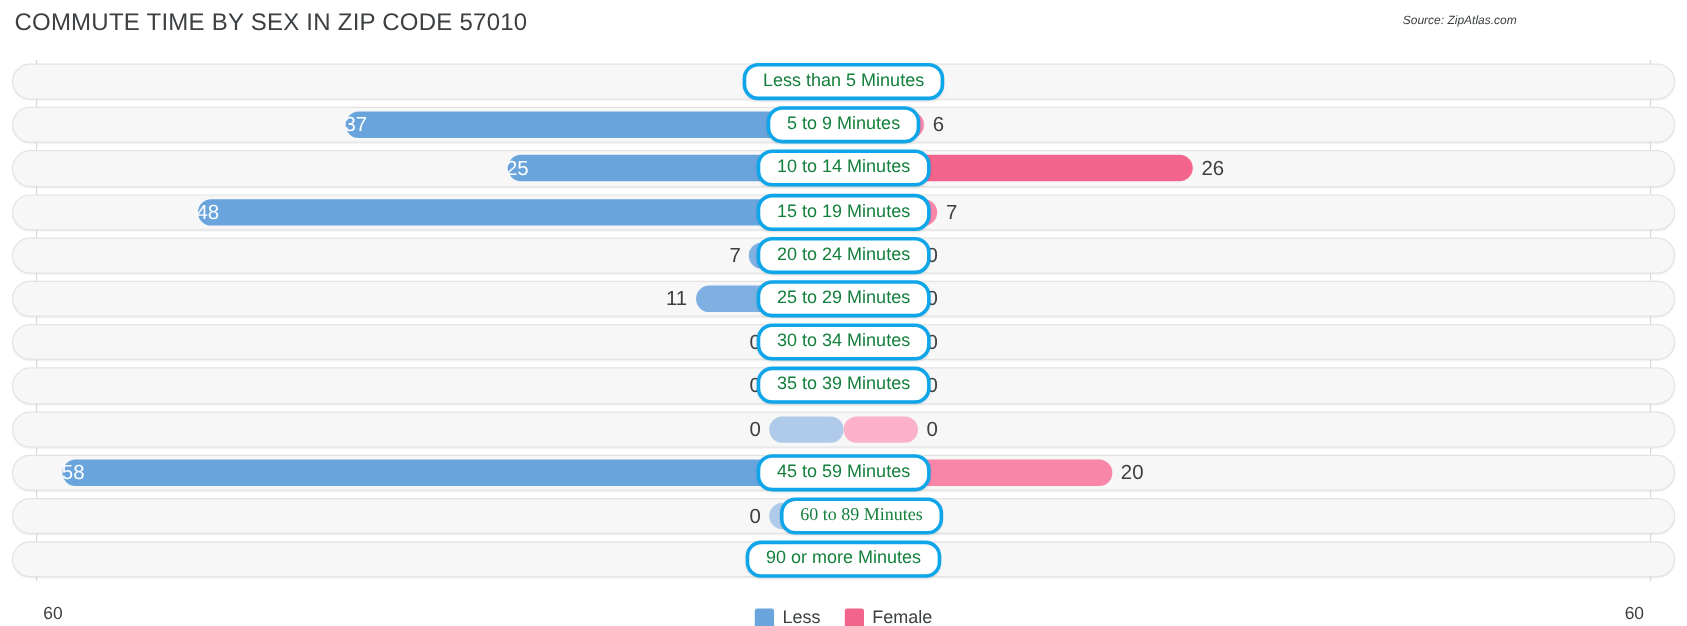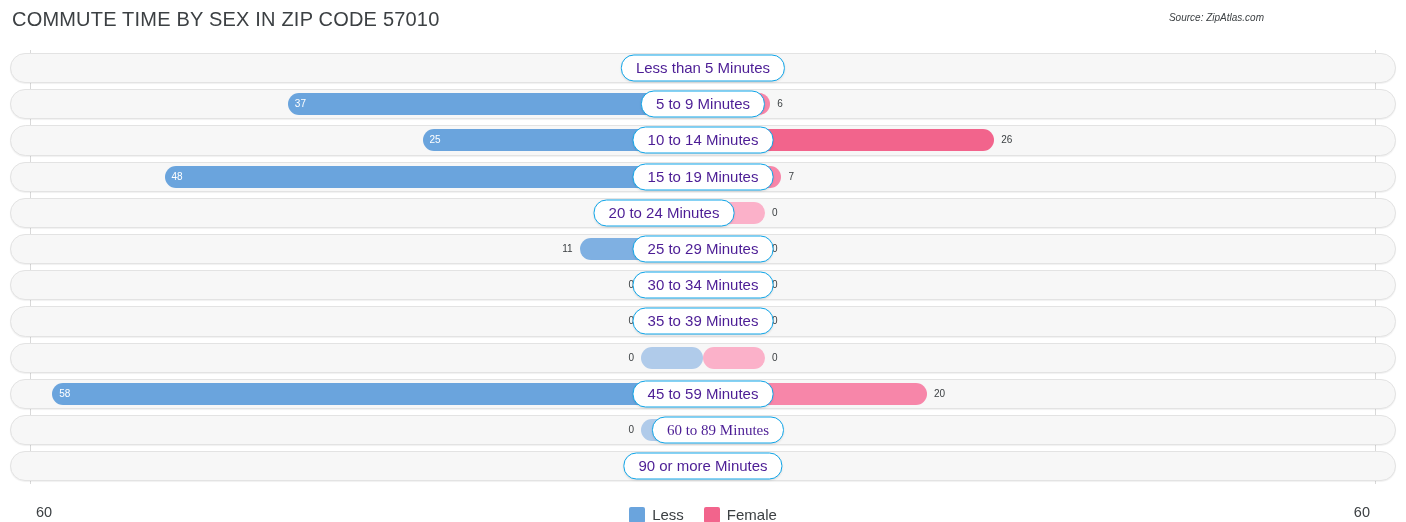--- a/index.html
+++ b/index.html
@@ -67,37 +67,37 @@
   .bar.male.mid{background:#7fb0e2;}
   .bar.female.mid{background:#f786a9;}
 
   
   .bar.male{border-radius:11px;}
   .bar.female{border-radius:11px;}
 
   
   .val{
     position:absolute;top:50%;transform:translateY(-50%);
-    font-size:10px;color:#3c4043;white-space:nowrap;
+    font-size:17px;color:#3c4043;white-space:nowrap;
     line-height:1;
   }
   .val.inside{color:#ffffff;}
   .val.male-out{text-align:right;}
   .val.female-out{text-align:left;}
 
   
   .cat{
     position:absolute;left:50%;top:50%;
     transform:translate(-50%,-50%);
     background:#ffffff;
-    border:1px solid #0ea5e9;
+    border:3px solid #0ea5e9;
     border-radius:13px;
     height:25px;line-height:24px;
     padding:0 14px;
-    font-size:15px;color:#4c1d95;
+    font-size:15px;color:#15803d;
     white-space:nowrap;
     box-shadow:0 1px 2px rgba(0,0,0,.10);
     z-index:5;
   }
 
   
   .footer{position:absolute;left:0;top:500px;width:1406px;height:38px;}
   .axis-end{
     position:absolute;top:4px;
     font-size:14.5px;color:#3c4043;
@@ -154,21 +154,21 @@
         <div class="val inside" style="right: 1223.4px;">48</div>
         <div class="val female-out" style="left: 788.4px;">7</div>
         <div class="cat" style="left: 703px;">15 to 19 Minutes</div>
       </div>
       <div class="row">
         <div class="track"></div>
         <div class="bar male mid" style="width: 78.5167px;"></div>
         <div class="bar female pale" style="width: 62px;"></div>
         <div class="val male-out" style="right: 788.517px;">7</div>
         <div class="val female-out" style="left: 772px;">0</div>
-        <div class="cat" style="left: 664px;">20 to 24 Minutes</div>
+        <div class="cat" style="left: 703px;">20 to 24 Minutes</div>
       </div>
       <div class="row">
         <div class="track"></div>
         <div class="bar male mid" style="width: 123.383px;"></div>
         <div class="bar female pale" style="width: 62px;"></div>
         <div class="val male-out" style="right: 833.383px;">11</div>
         <div class="val female-out" style="left: 772px;">0</div>
         <div class="cat" style="left: 703px;">25 to 29 Minutes</div>
       </div>
       <div class="row">

